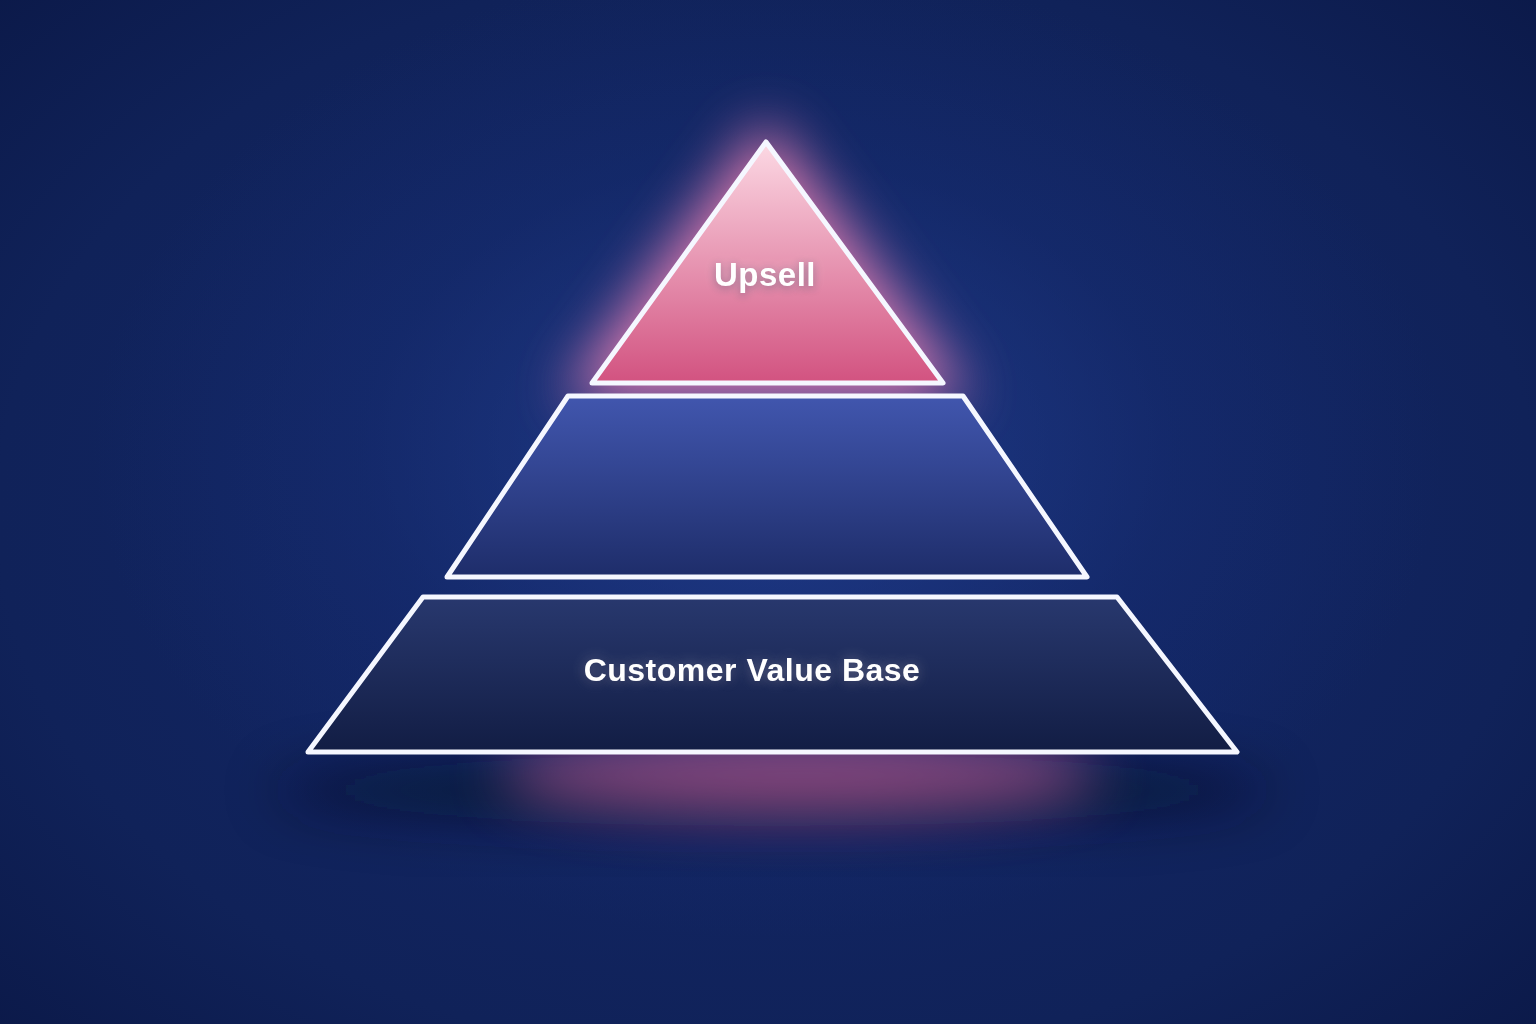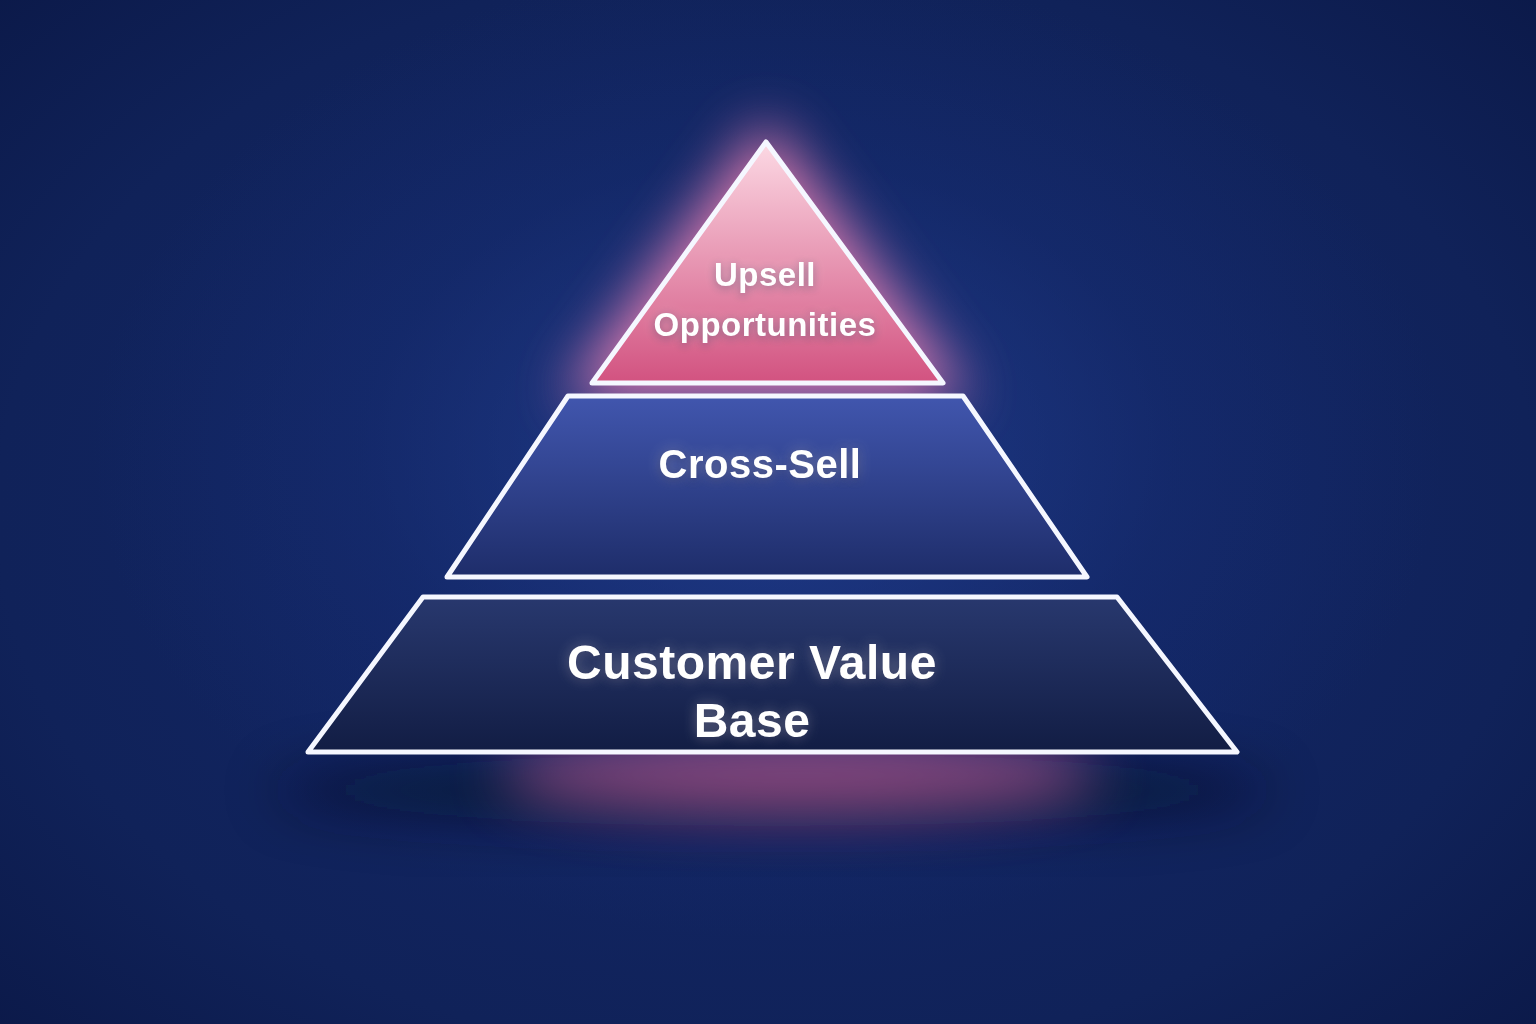--- a/index.html
+++ b/index.html
@@ -34,22 +34,22 @@
   }
   .label-tier1 {
     left: 565px; top: 250px; width: 400px;
     font-size: 33px; line-height: 1.5; text-align: center;
   }
   .label-tier2 {
     left: 560px; top: 437px; width: 400px;
     font-size: 40px; line-height: 1.38;
   }
   .label-tier3 {
-    left: 552px; top: 634px; width: 400px;
-    font-size: 48px; line-height: 1.2;
+    left: 552px; top: 651px; width: 400px;
+    font-size: 32px; line-height: 1.2;
   }
 </style>
 </head>
 <body>
 
 <div class="stage">
 
   <svg class="pyramid-svg" viewBox="0 0 1536 1024" aria-hidden="true">
     <defs>
       <linearGradient id="gradTier1" x1="0" y1="0" x2="0" y2="1">
@@ -89,24 +89,22 @@
 
     <line x1="600" y1="389" x2="936" y2="389" stroke-width="4" filter="url(#blurSm)" opacity="0.85" stroke="#ffd6e6"></line>
 
     <line x1="460" y1="584" x2="1078" y2="584" stroke-width="4" filter="url(#blurSm)" opacity="0.8" stroke="#ffd6e6"></line>
 
     <line x1="330" y1="758" x2="1225" y2="758" stroke-width="5" filter="url(#blurMed)" opacity="0.7" stroke="#ff6fb4"></line>
   </svg>
 
   <div class="label label-tier1">
     <div>Upsell</div>
-    <div>Opportunities</div>
   </div>
 
   <div class="label label-tier2">
-    <div>Cross-Sell</div>
   </div>
 
   <div class="label label-tier3">
     <div>Customer Value Base</div>
   </div>
 
 </div>
 
 </body></html>

